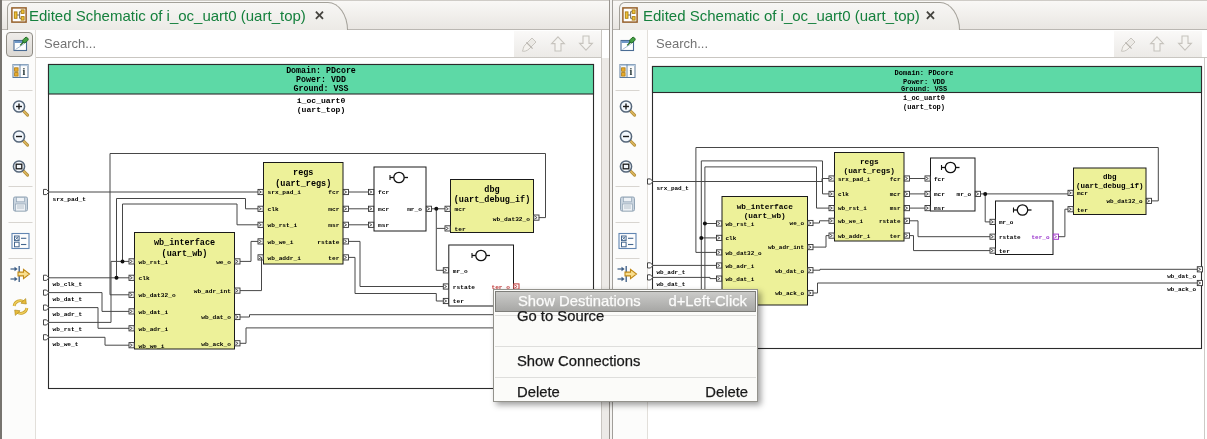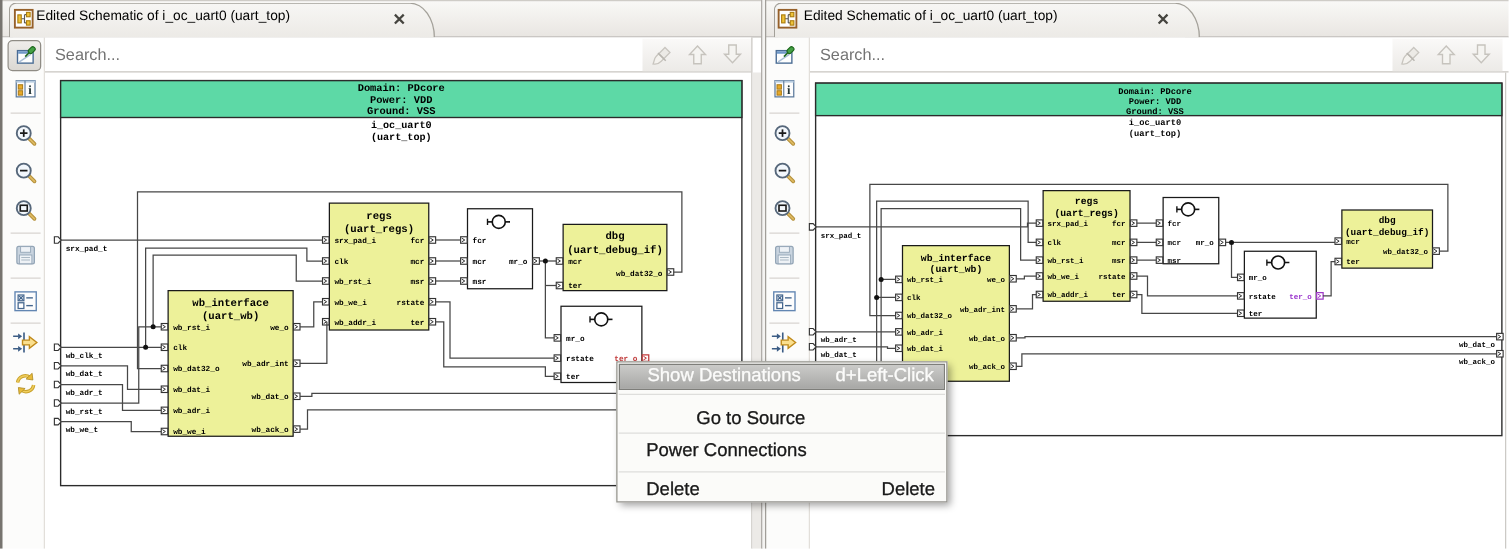--- a/index.html
+++ b/index.html
@@ -5,21 +5,21 @@
   html,body{margin:0;padding:0;}
   body{width:1207px;height:439px;position:relative;overflow:hidden;
        background:#ffffff;font-family:"Liberation Sans",sans-serif;}
   .abs{position:absolute;}
   
   .tabstrip{top:0;height:30px;background:linear-gradient(#f9f8f6,#e9e6e2);
             border-top:1px solid #cfccc7;border-bottom:1px solid #bab7b2;box-sizing:border-box;}
   .tab{top:2px;height:28px;border:1px solid #a3a099;
        border-bottom:none;border-radius:6px 20px 0 0 / 6px 28px 0 0;box-sizing:border-box;
        background:linear-gradient(#f7f6f4,#eceae6);}
-  .tabtitle{font-size:11px;color:#000000;top:7px;white-space:nowrap;}
+  .tabtitle{font-size:15px;color:#15803d;top:7px;white-space:nowrap;}
   .tabclose{font-size:13px;color:#45443f;top:8px;font-weight:bold;}
   
   .searchrow{top:30px;height:28px;background:#ffffff;
              border-bottom:1px solid #c9c6c1;box-sizing:border-box;}
   .searchtxt{font-size:13px;color:#737373;top:6px;}
   
   .toolcol{top:30px;bottom:0;width:36px;background:#fcfcfb;
            border-right:1px solid #e2dfda;box-sizing:border-box;}
   .pinbtn{width:27px;height:25px;border-radius:4px;box-sizing:border-box;}
   .pinbtn.pressed{border:1px solid #8f8c85;background:linear-gradient(#efedea,#dbd8d3);}
@@ -462,19 +462,19 @@
 <circle cx="985.2" cy="193.9" r="2" fill="#111"></circle>
 </g>
 </svg>
 
 <div id="menu" class="abs">
   <div class="hl">
       <span class="lab">Show Destinations</span>
       <span class="sc">d+Left-Click</span>
     </div>
   <div class="sep" style="top:25px;"></div>
-  <div class="item" style="top:37px;margin-left:40px;">Go to Source</div>
+  <div class="item" style="top:18px;">Go to Source</div>
   <div class="sep" style="top:56px;"></div>
-  <div class="item" style="top:62.5px;">Power Connections</div>
+  <div class="item" style="top:62.5px;">Show Connections</div>
   <div class="sep" style="top:87px;"></div>
   <div class="item" style="top:93.5px;">Delete</div>
   <div class="isc" style="top:93.5px;">Delete</div>
 </div>
 
 </body></html>

